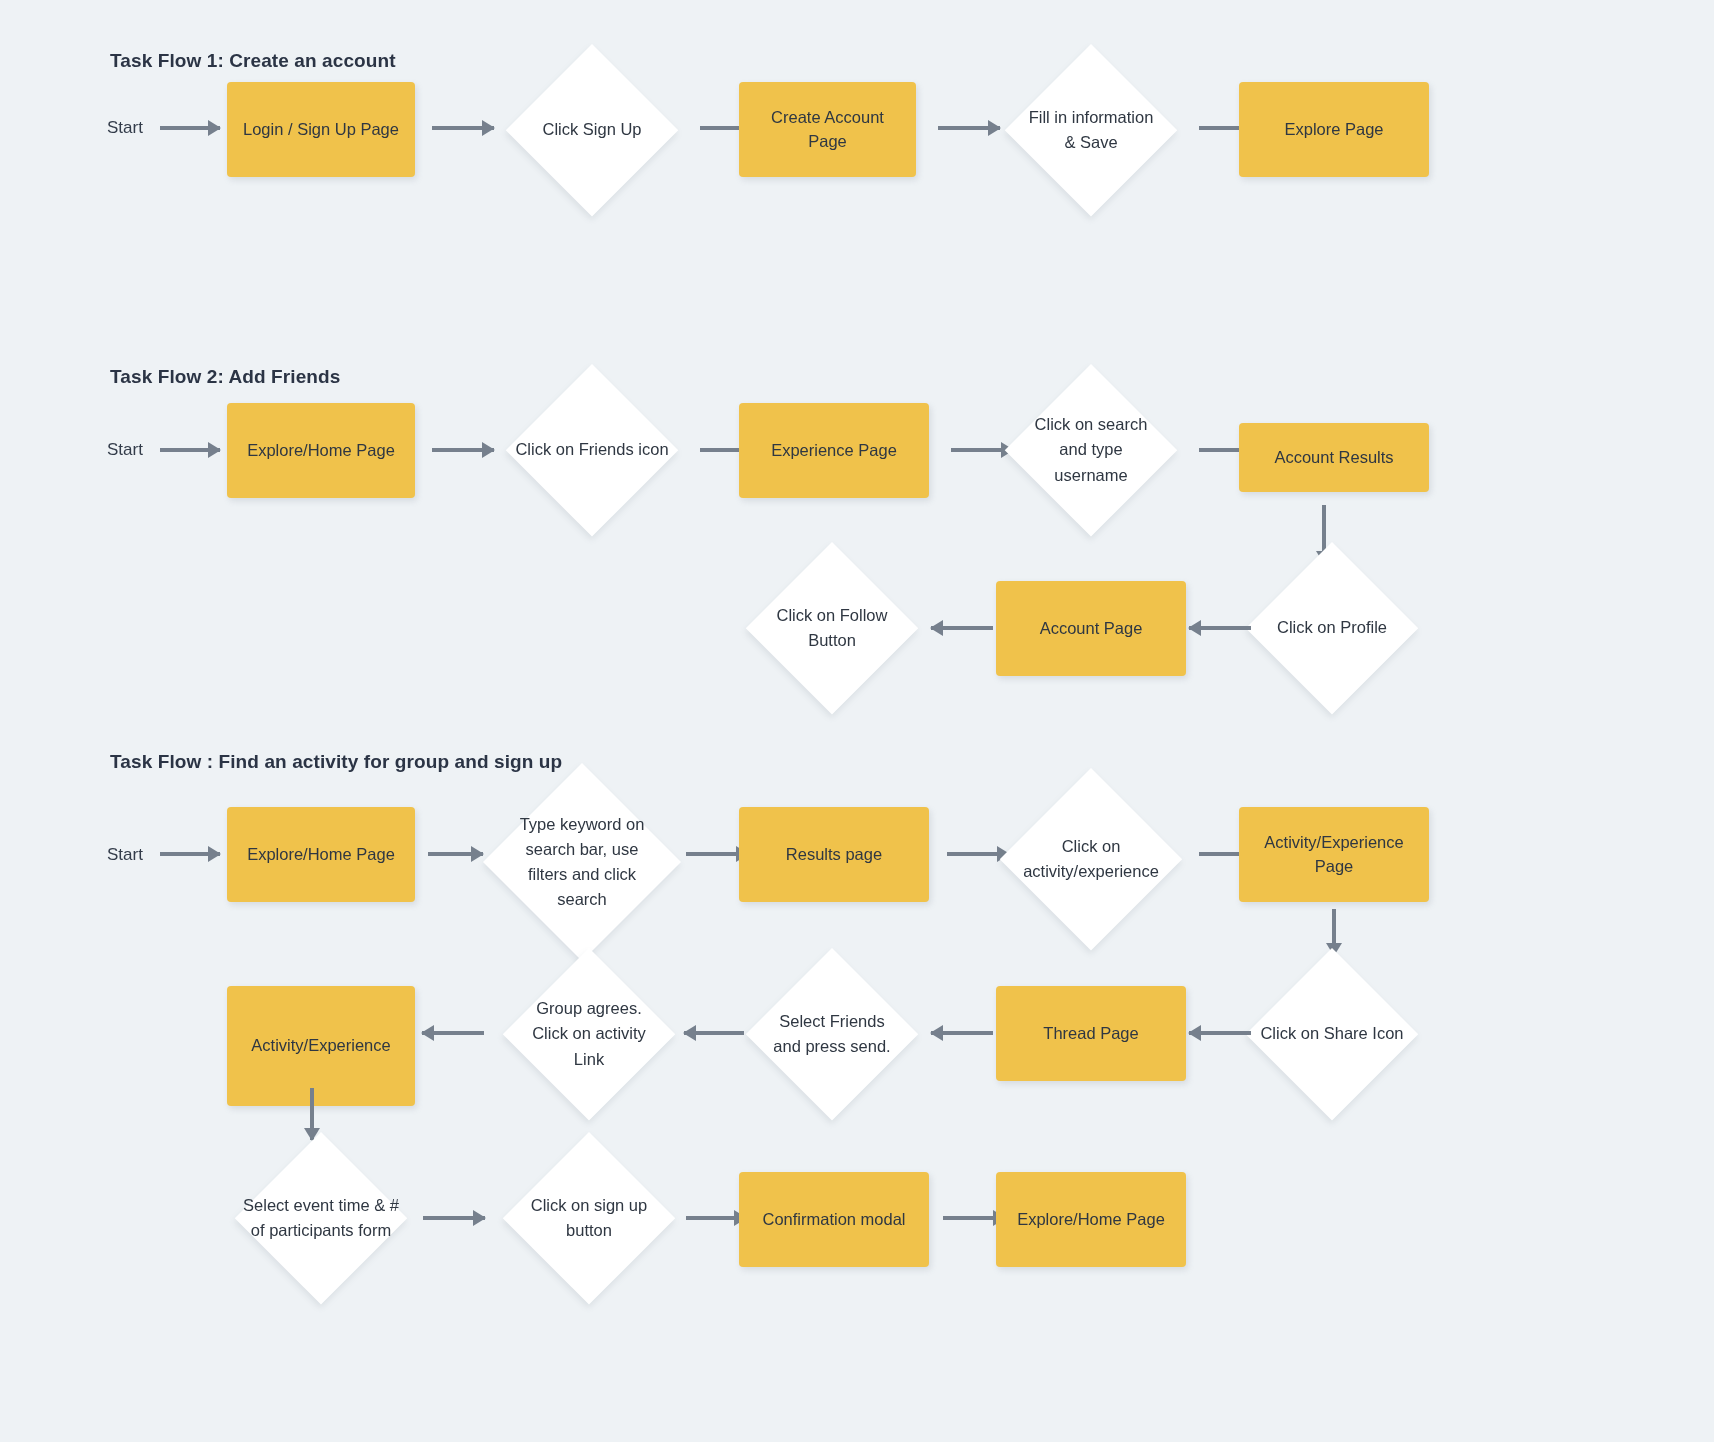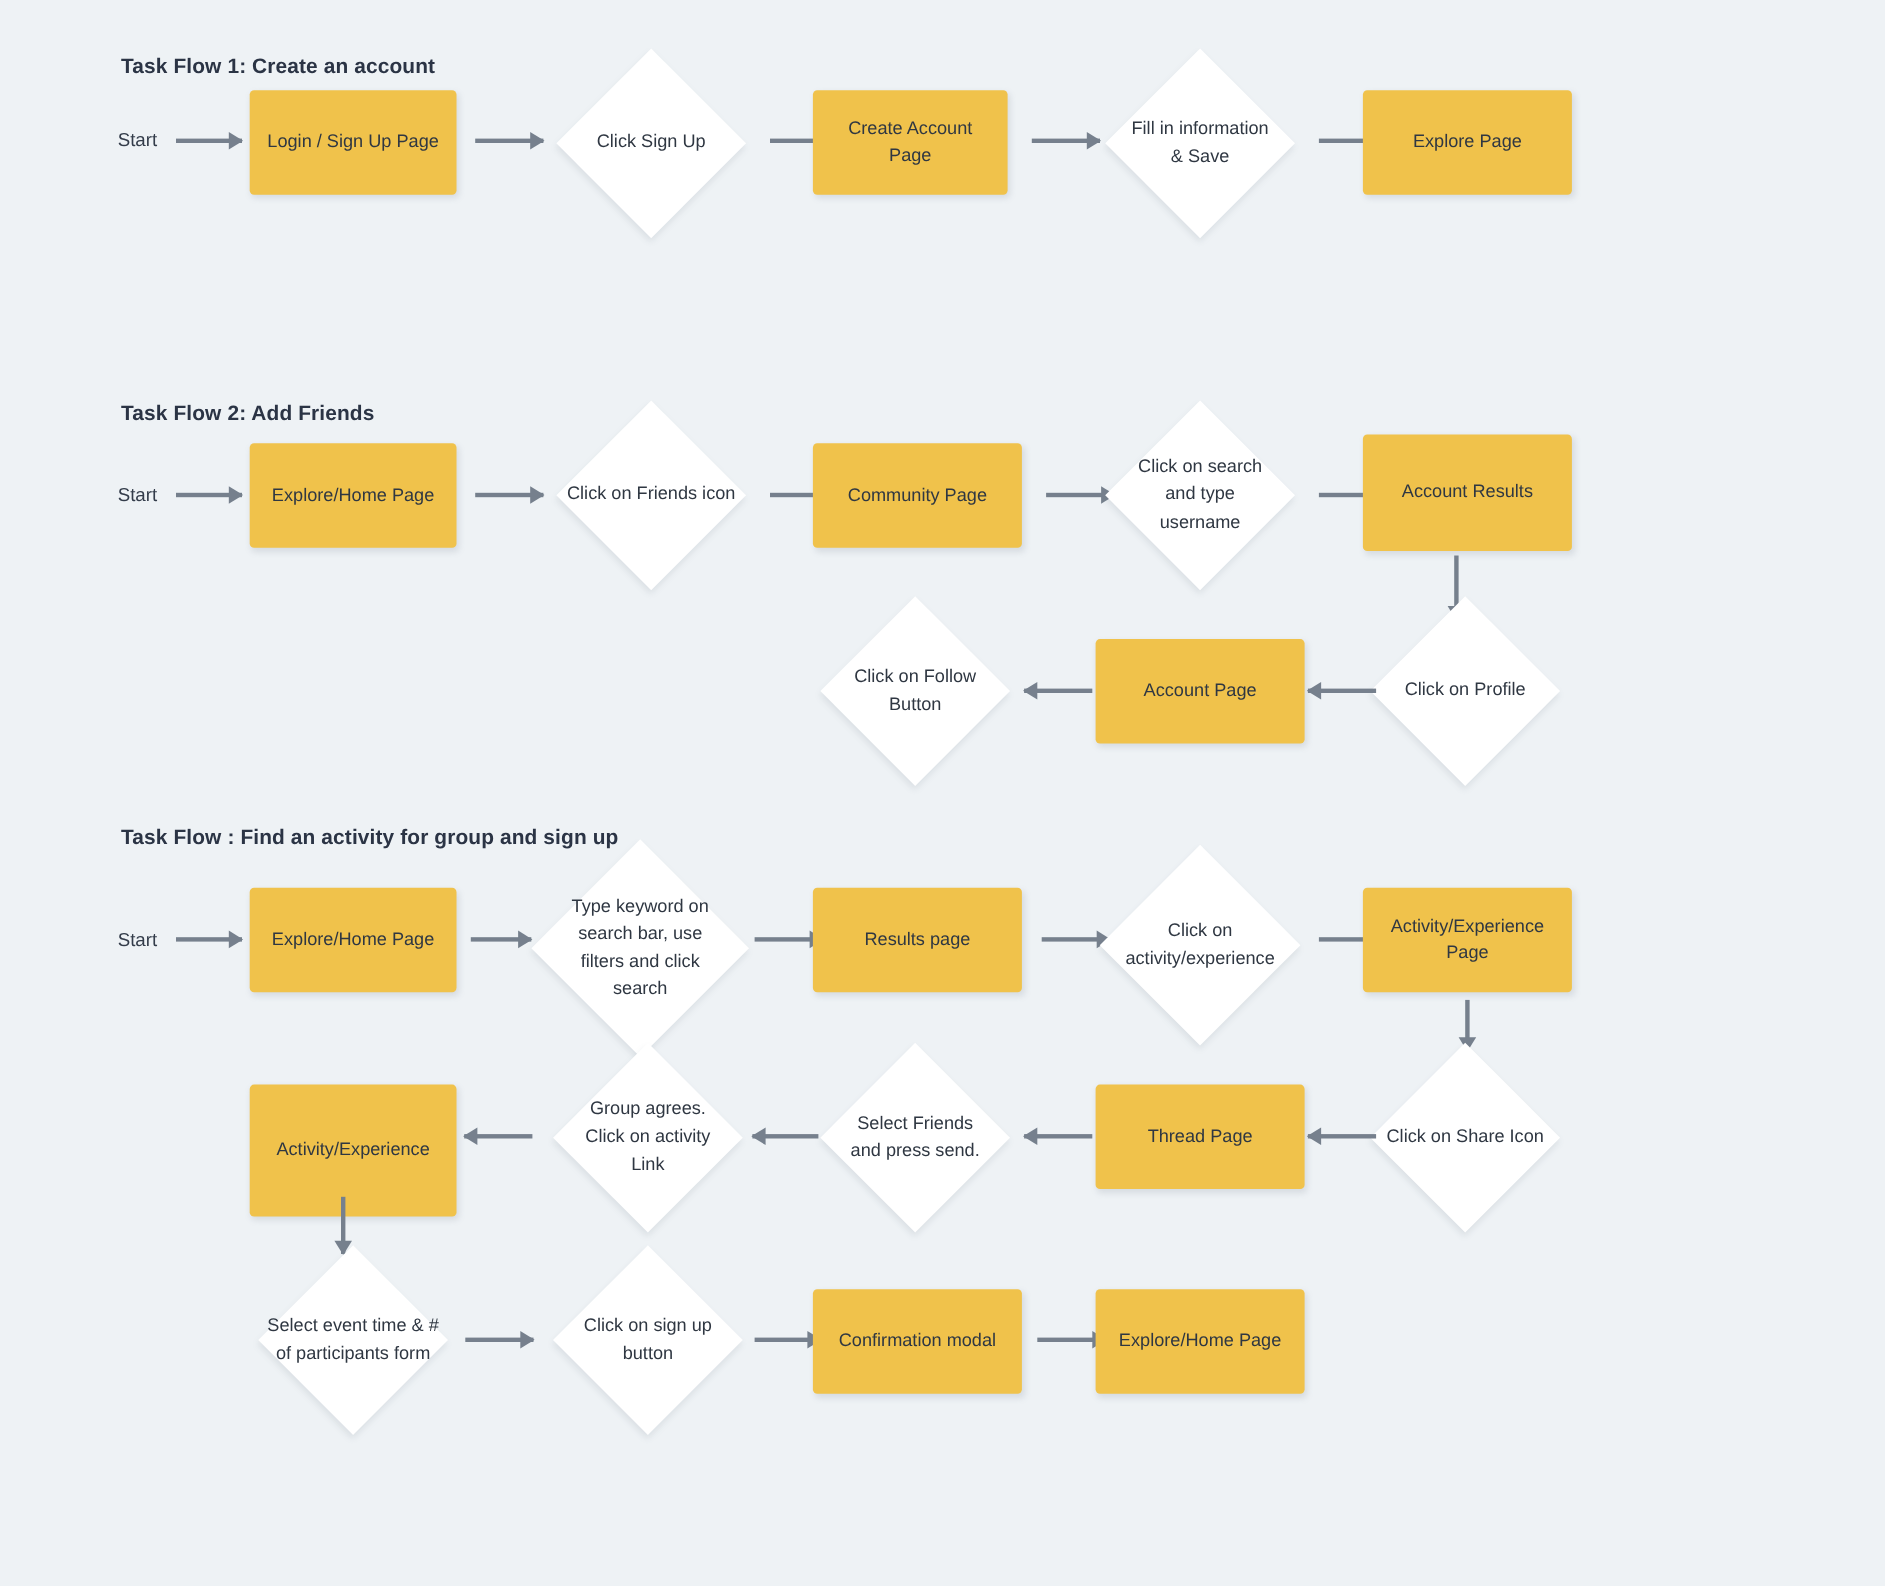--- a/index.html
+++ b/index.html
@@ -174,33 +174,33 @@
   <div class="arrow-h" style="left:432px; top:448px; width:62px;"></div>
 
   <div class="node-diamond" style="left:506px; top:364px; width:172px; height:172px;">
     <div class="dia-shape"></div>
     <span style="width:96%;">Click on Friends icon</span>
   </div>
 
   <div class="arrow-h" style="left:700px; top:448px; width:62px;"></div>
 
   <div class="node-box" style="left:739px; top:403px; width:190px; height:95px;">
-    <span>Community Page</span>
+    <span>Experience Page</span>
   </div>
 
   <div class="arrow-h" style="left:951px; top:448px; width:62px;"></div>
 
   <div class="node-diamond" style="left:1005px; top:364px; width:172px; height:172px;">
     <div class="dia-shape"></div>
     <span>Click on search and type username</span>
   </div>
 
   <div class="arrow-h" style="left:1199px; top:448px; width:58px;"></div>
 
-  <div class="node-box" style="left:1239px; top:395px; width:190px; height:106px;">
+  <div class="node-box" style="left:1239px; top:423px; width:190px; height:69px;">
     <span>Account Results</span>
   </div>
 
   <div class="arrow-v" style="left:1322px; top:505px; height:58px;"></div>
 
   <div class="node-diamond" style="left:1246px; top:542px; width:172px; height:172px;">
     <div class="dia-shape"></div>
     <span style="width:96%;">Click on Profile</span>
   </div>
 

